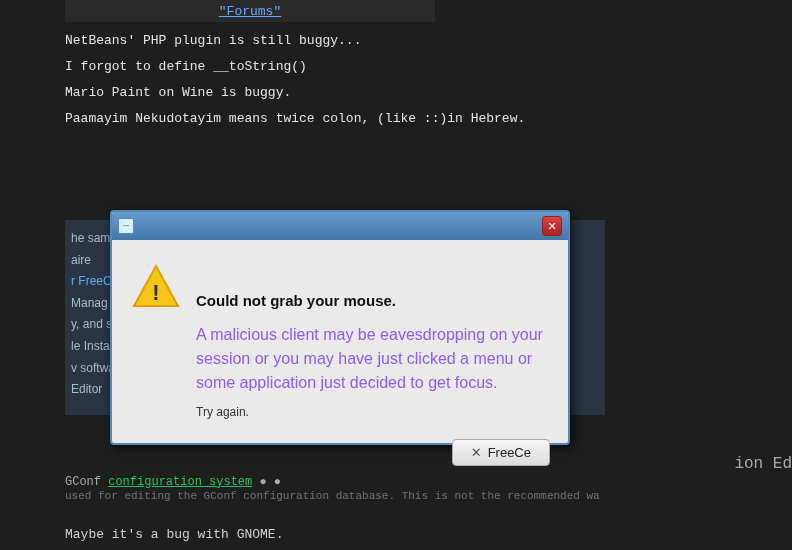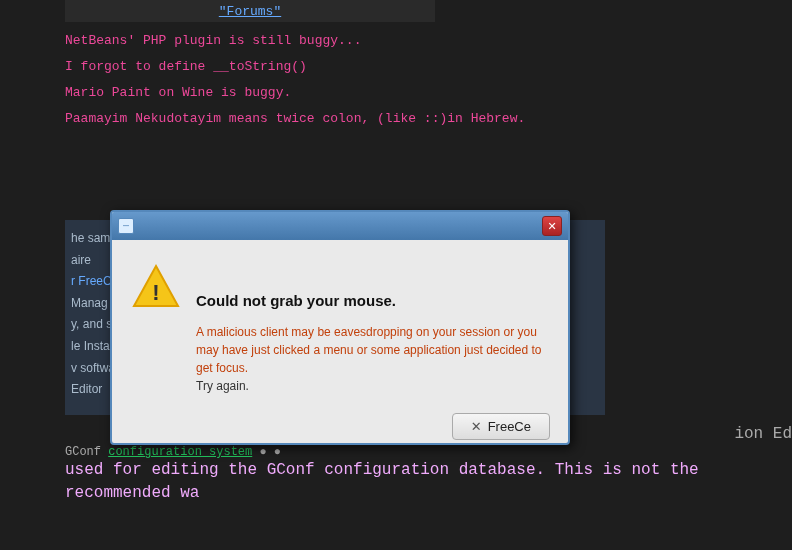--- a/index.html
+++ b/index.html
@@ -47,21 +47,21 @@
       text-decoration: underline;
       font-size: 13px;
       font-family: 'Courier New', Courier, monospace;
     }
 
     
     .blog-text {
       padding: 8px 65px;
       font-size: 13px;
       line-height: 1.7;
-      color: #ec4899;
+      color: #e5e5e5;
       font-family: 'Courier New', Courier, monospace;
     }
 
     .blog-text p {
       margin-bottom: 4px;
     }
 
     
     .gconf-section {
       position: absolute;
@@ -79,22 +79,22 @@
       margin-bottom: 2px;
       text-align: right;
     }
 
     .gconf-link {
       color: #22c55e;
       text-decoration: underline;
     }
 
     .gconf-desc {
-      font-size: 16px;
-      color: #f0abfc;
+      font-size: 11px;
+      color: #737373;
       line-height: 1.4;
       margin-bottom: 4px;
     }
 
     
     .modal-overlay {
       position: absolute;
       top: 210px;
       left: 110px;
       width: 460px;
@@ -182,23 +182,24 @@
 
     .modal-content-title {
       font-size: 15px;
       font-weight: bold;
       color: #111;
       margin-bottom: 10px;
       margin-top: 32px;
     }
 
     .modal-content-desc {
-      font-size: 12px;
-      color: #c2410c;
+      font-size: 16px;
+      color: #8b5cf6;
       line-height: 1.5;
+      margin-bottom: 8px;
     }
 
     .modal-try-again {
       font-size: 12px;
       color: #333;
     }
 
     .modal-footer {
       display: flex;
       justify-content: flex-end;
@@ -352,14 +353,15 @@
       <span>ion Ed</span>
     </div>
     <div>
       <span>GConf </span>
       <a class="gconf-link">configuration system</a>
       <span> ● ●</span>
     </div>
     <div class="gconf-desc">used for editing the GConf configuration database. This is not the recommended wa</div>
   </div>
 
+  <div class="bottom-text">Maybe it's a bug with GNOME.</div>
 
 </div>
 
 </body></html>

